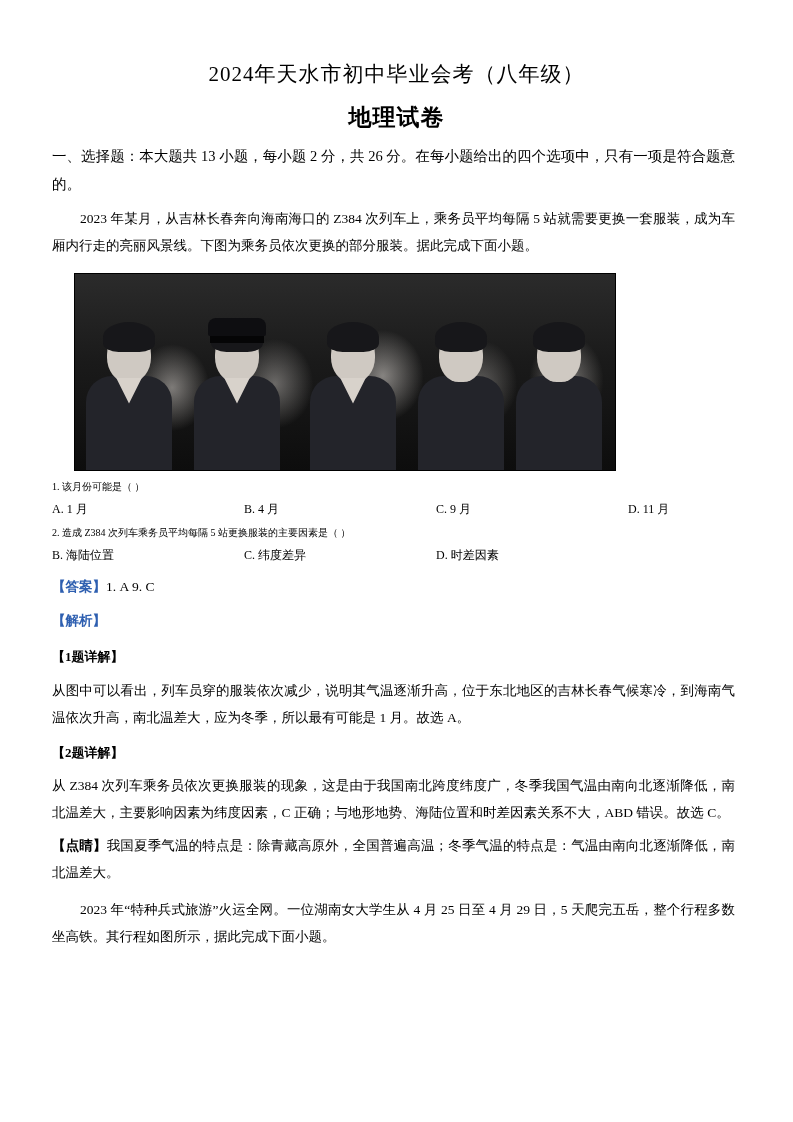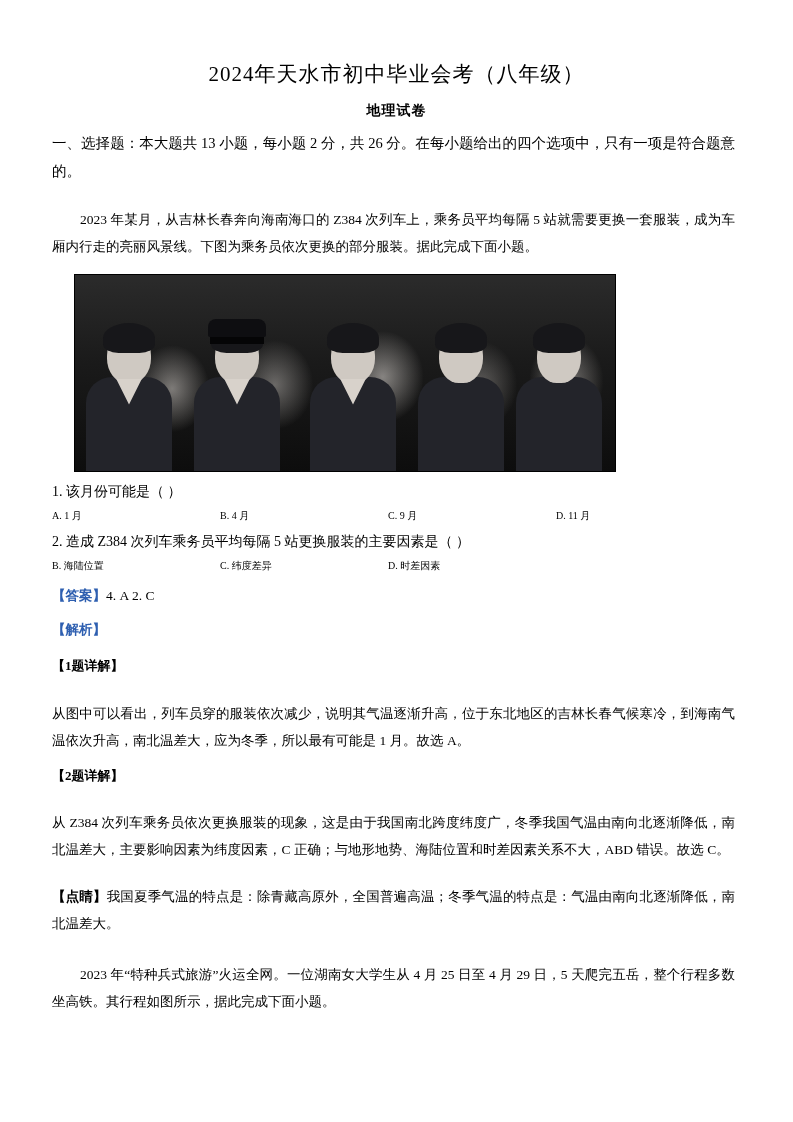--- a/index.html
+++ b/index.html
@@ -24,40 +24,40 @@
   }
   .doc-title {
     text-align: center;
     font-size: 21px;
     font-weight: normal;
     margin-top: 60px;
     letter-spacing: 1px;
   }
   .doc-subtitle {
     text-align: center;
-    font-size: 14px;
+    font-size: 23px;
     font-weight: bold;
     margin-top: 14px;
     letter-spacing: 1px;
   }
   .content {
     margin: 0 58px 0 52px;
   }
   .section-head {
     font-size: 14.5px;
     font-weight: normal;
     line-height: 1.95;
     margin-top: 9px;
     text-align: justify;
   }
   .para {
     font-size: 13.5px;
     line-height: 2.0;
     text-align: justify;
-    margin-top: 20px;
+    margin-top: 6px;
   }
   .indent {
     text-indent: 28px;
   }
   .figure {
     margin: 14px 0 6px 22px;
     width: 540px;
     height: 196px;
     background: #111;
     position: relative;
@@ -126,29 +126,30 @@
     left: 50%;
     transform: translateX(-50%);
     top: -2px;
     width: 58px;
     height: 18px;
     background: #0e0e11;
     border-radius: 8px 8px 2px 2px;
     box-shadow: 0 9px 0 -2px #050506;
   }
   .q-line {
-    font-size: 14px;
+    font-size: 10px;
     line-height: 2.0;
     margin-top: 2px;
   }
   .opts {
     display: flex;
-    font-size: 10px;
+    font-size: 12px;
     line-height: 2.0;
     margin-top: 0;
+    gap: 24px;
   }
   .opts > span { display: inline-block; }
   .o1 { width: 168px; }
   .o2 { width: 168px; }
   .o3 { width: 168px; }
   .blue {
     color: #2e5fb0;
     font-weight: bold;
   }
   .ans-line {
@@ -227,21 +228,21 @@
       <span>2.</span>
       <span>造成 Z384 次列车乘务员平均每隔 5 站更换服装的主要因素是（      ）</span>
     </div>
     <div class="opts">
       <span class="o2">B. 海陆位置</span>
       <span class="o3">C. 纬度差异</span>
       <span>D. 时差因素</span>
     </div>
 
     <div class="ans-line">
-      <span class="blue">【答案】</span><span class="val">4. A      2. C</span>
+      <span class="blue">【答案】</span><span class="val">1. A      9. C</span>
     </div>
 
     <div class="ans-line">
       <span class="blue">【解析】</span>
     </div>
 
     <div class="sub-head">【1题详解】</div>
     <div class="para">从图中可以看出，列车员穿的服装依次减少，说明其气温逐渐升高，位于东北地区的吉林长春气候寒冷，到海南气温依次升高，南北温差大，应为冬季，所以最有可能是 1 月。故选 A。</div>
 
     <div class="sub-head">【2题详解】</div>

